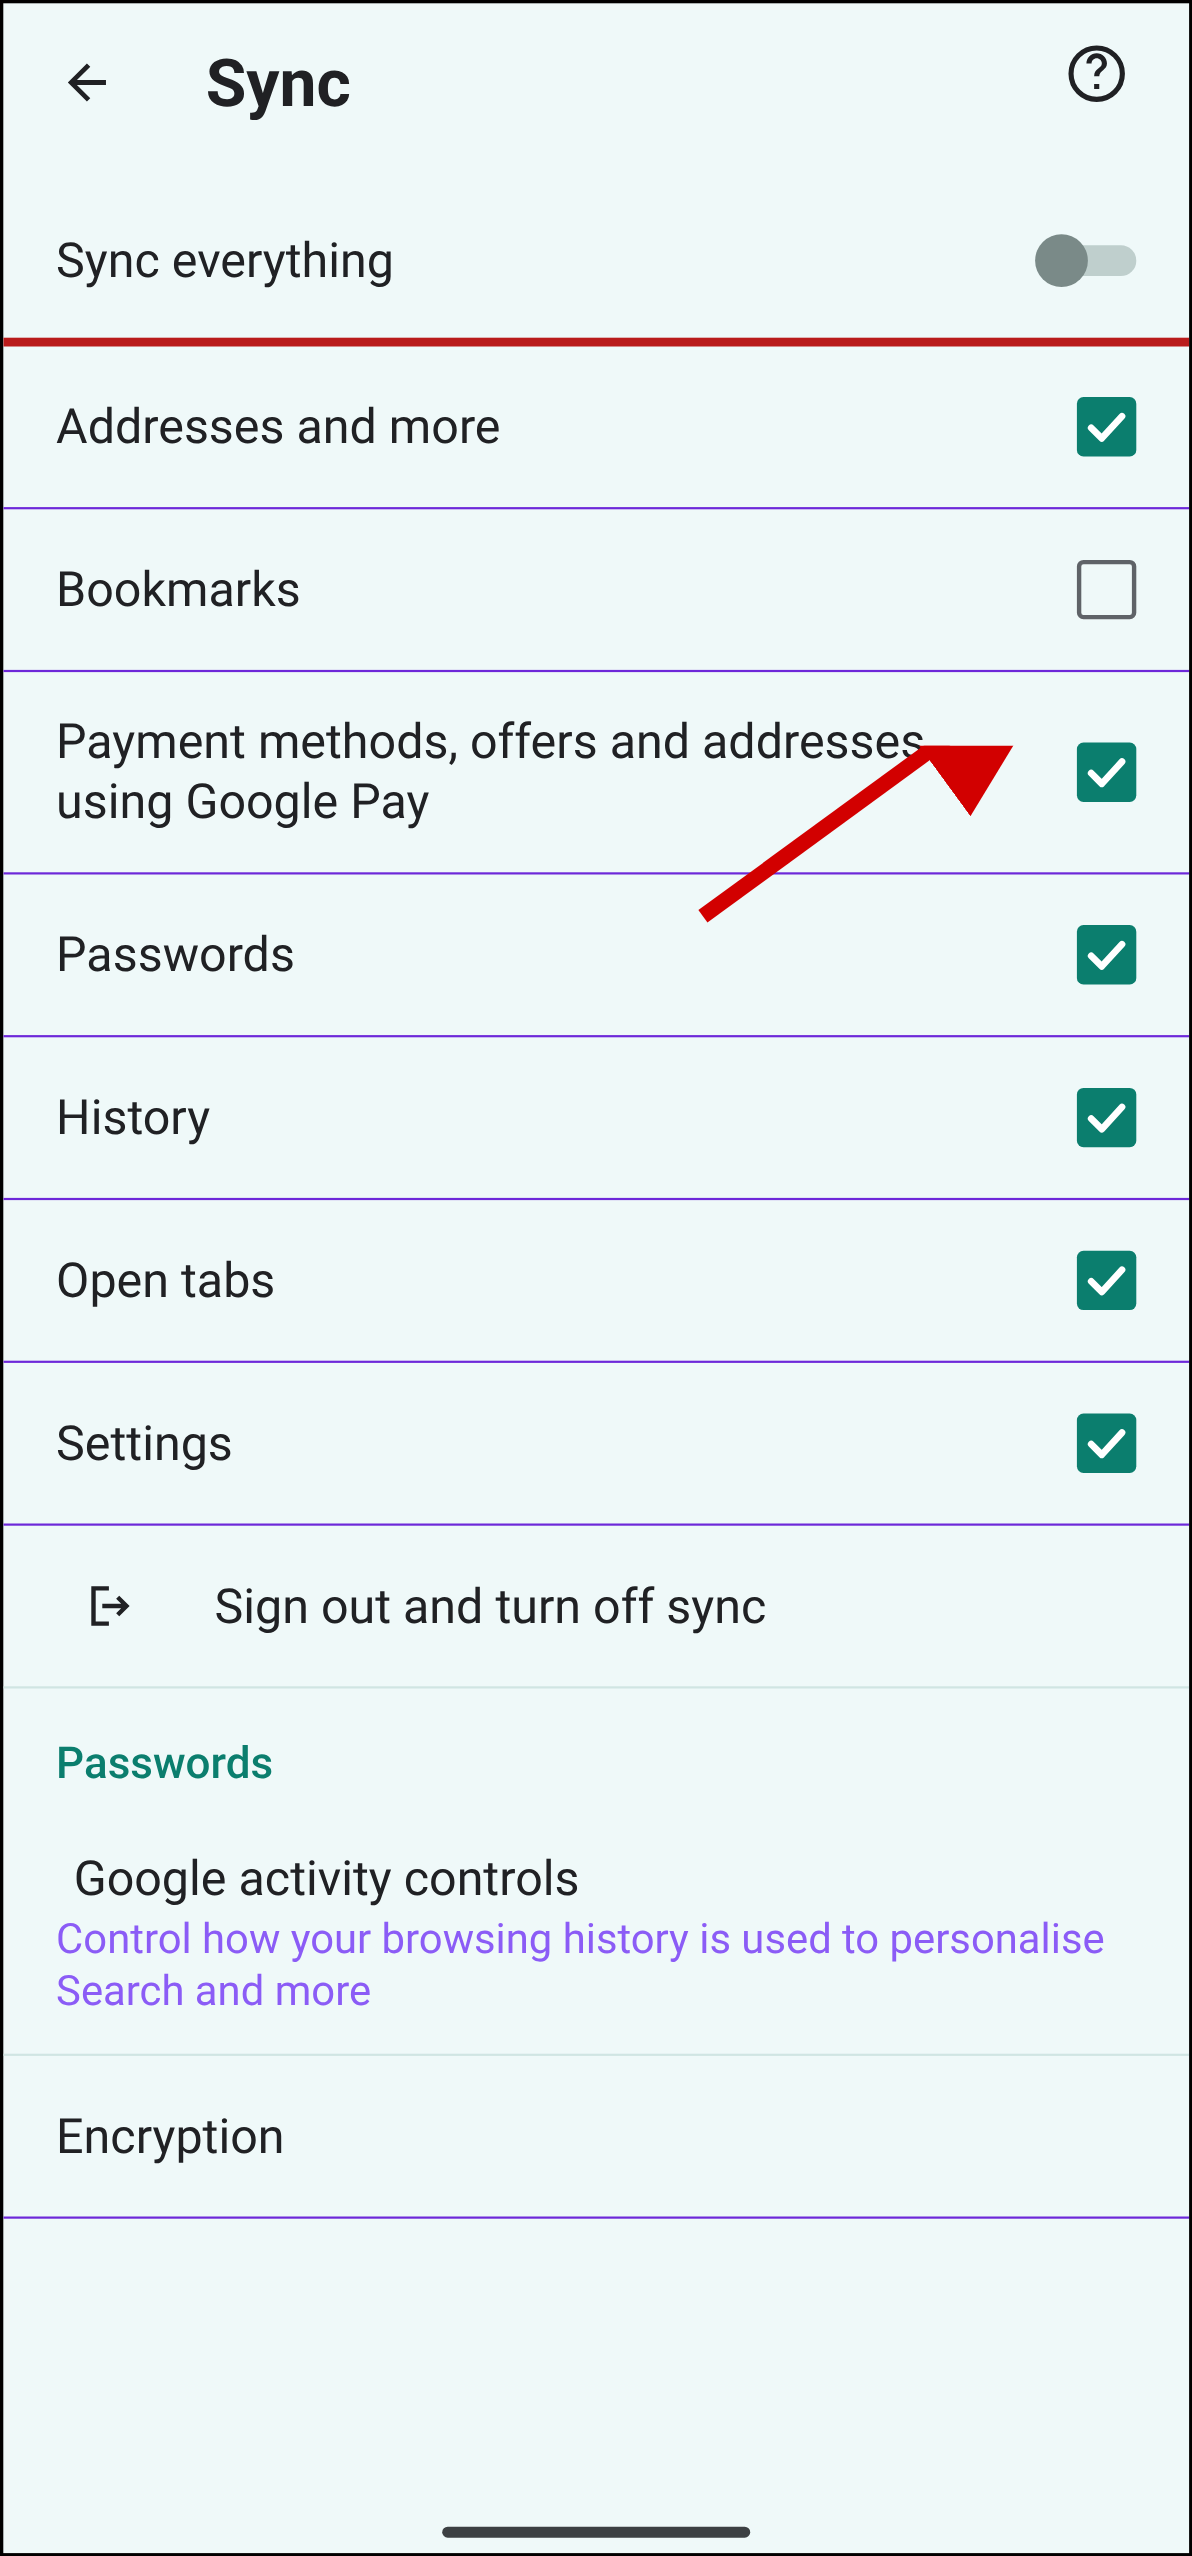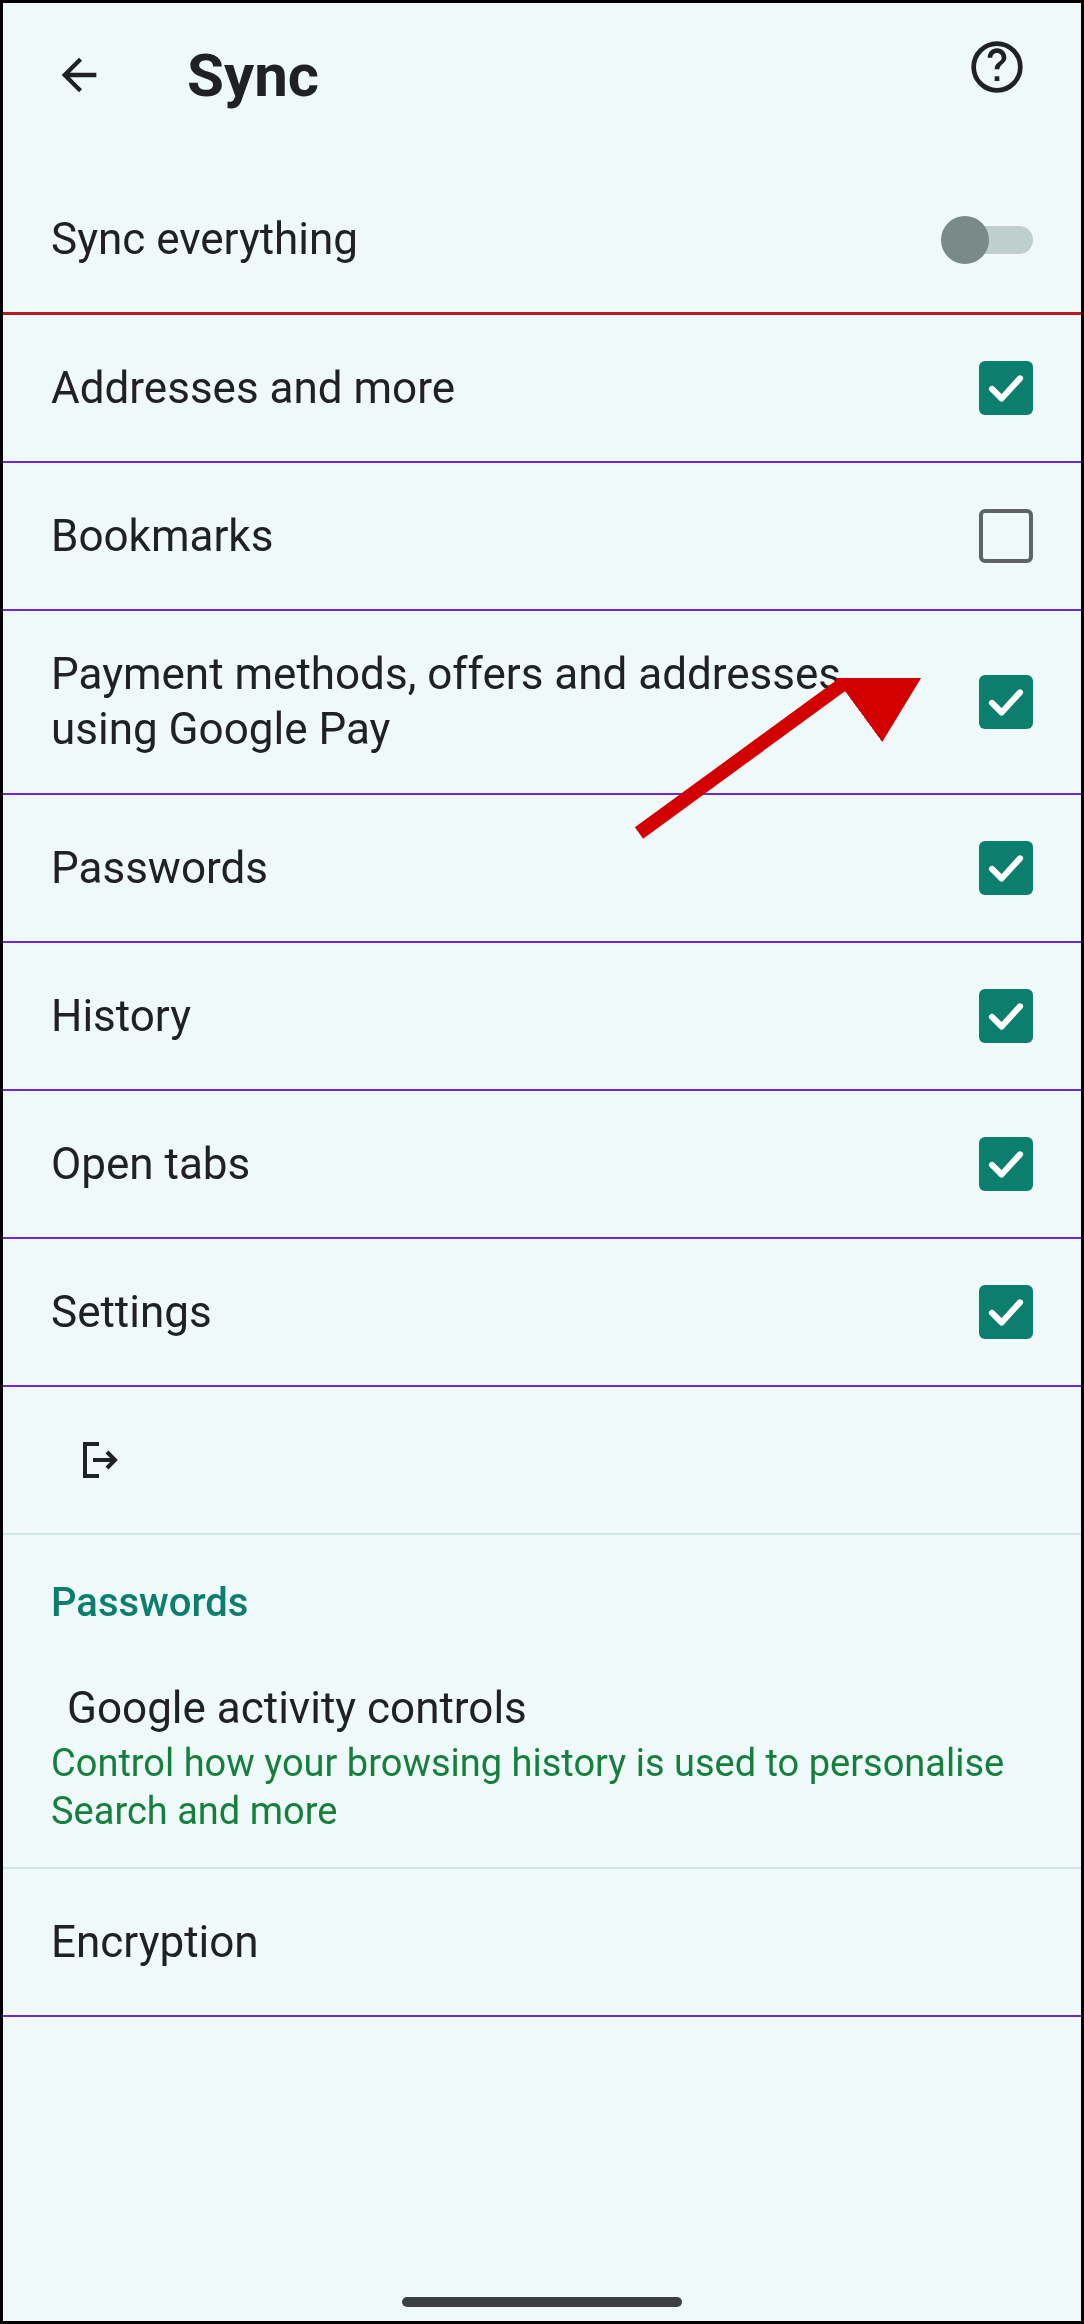--- a/index.html
+++ b/index.html
@@ -29,21 +29,21 @@
   .help-btn {
     width: 72px; height: 72px;
   }
   .row {
     display: flex;
     align-items: center;
     padding: 36px 48px;
     border-bottom: 2px solid #6d28d9;
     min-height: 148px;
   }
-  .row.first { border-bottom: 3px solid #b91c1c; }
+  .row.first { border-bottom: 8px solid #b91c1c; }
   .row-label {
     font-size: 44px;
     font-weight: 400;
     flex: 1;
     line-height: 1.25;
     padding-right: 24px;
   }
   .switch {
     width: 92px; height: 48px;
     position: relative;
@@ -80,21 +80,21 @@
     font-size: 40px;
     font-weight: 500;
     color: #0b7e6e;
   }
   .row-2line {
     display: block;
     padding: 32px 48px;
     border-bottom: 2px solid #d0e5e3;
   }
   .row-2line .primary { font-size: 44px; margin-bottom: 6px; margin-left: 16px; }
-  .row-2line .secondary { font-size: 38px; color: #15803d; line-height: 1.25; }
+  .row-2line .secondary { font-size: 38px; color: #8b5cf6; line-height: 1.25; }
   .arrow-annotation {
     position: absolute;
     left: 631px; top: 675px;
     pointer-events: none;
   }
   .home-indicator {
     position: absolute;
     bottom: 14px; left: 50%; transform: translateX(-50%);
     width: 280px; height: 10px;
     background: #3c4043; border-radius: 5px;
@@ -181,20 +181,21 @@
     </div>
   </div>
 
 <div class="signout-row">
   <div class="signout-icon">
     <svg viewBox="0 0 24 24" width="48" height="48">
       <path fill="none" stroke="#202124" stroke-width="2" d="M12 4 H5 V20 H12"></path>
       <path fill="none" stroke="#202124" stroke-width="2" d="M9 12 H20 M16 8 L20 12 L16 16"></path>
     </svg>
   </div>
+  <div class="signout-label">Sign out and turn off sync</div>
 </div>
 
 <div class="section-header">Passwords</div>
 
 <div class="row-2line">
   <div class="primary">Google activity controls</div>
   <div class="secondary">Control how your browsing history is used to personalise Search and more</div>
 </div>
 
 <div class="row">

